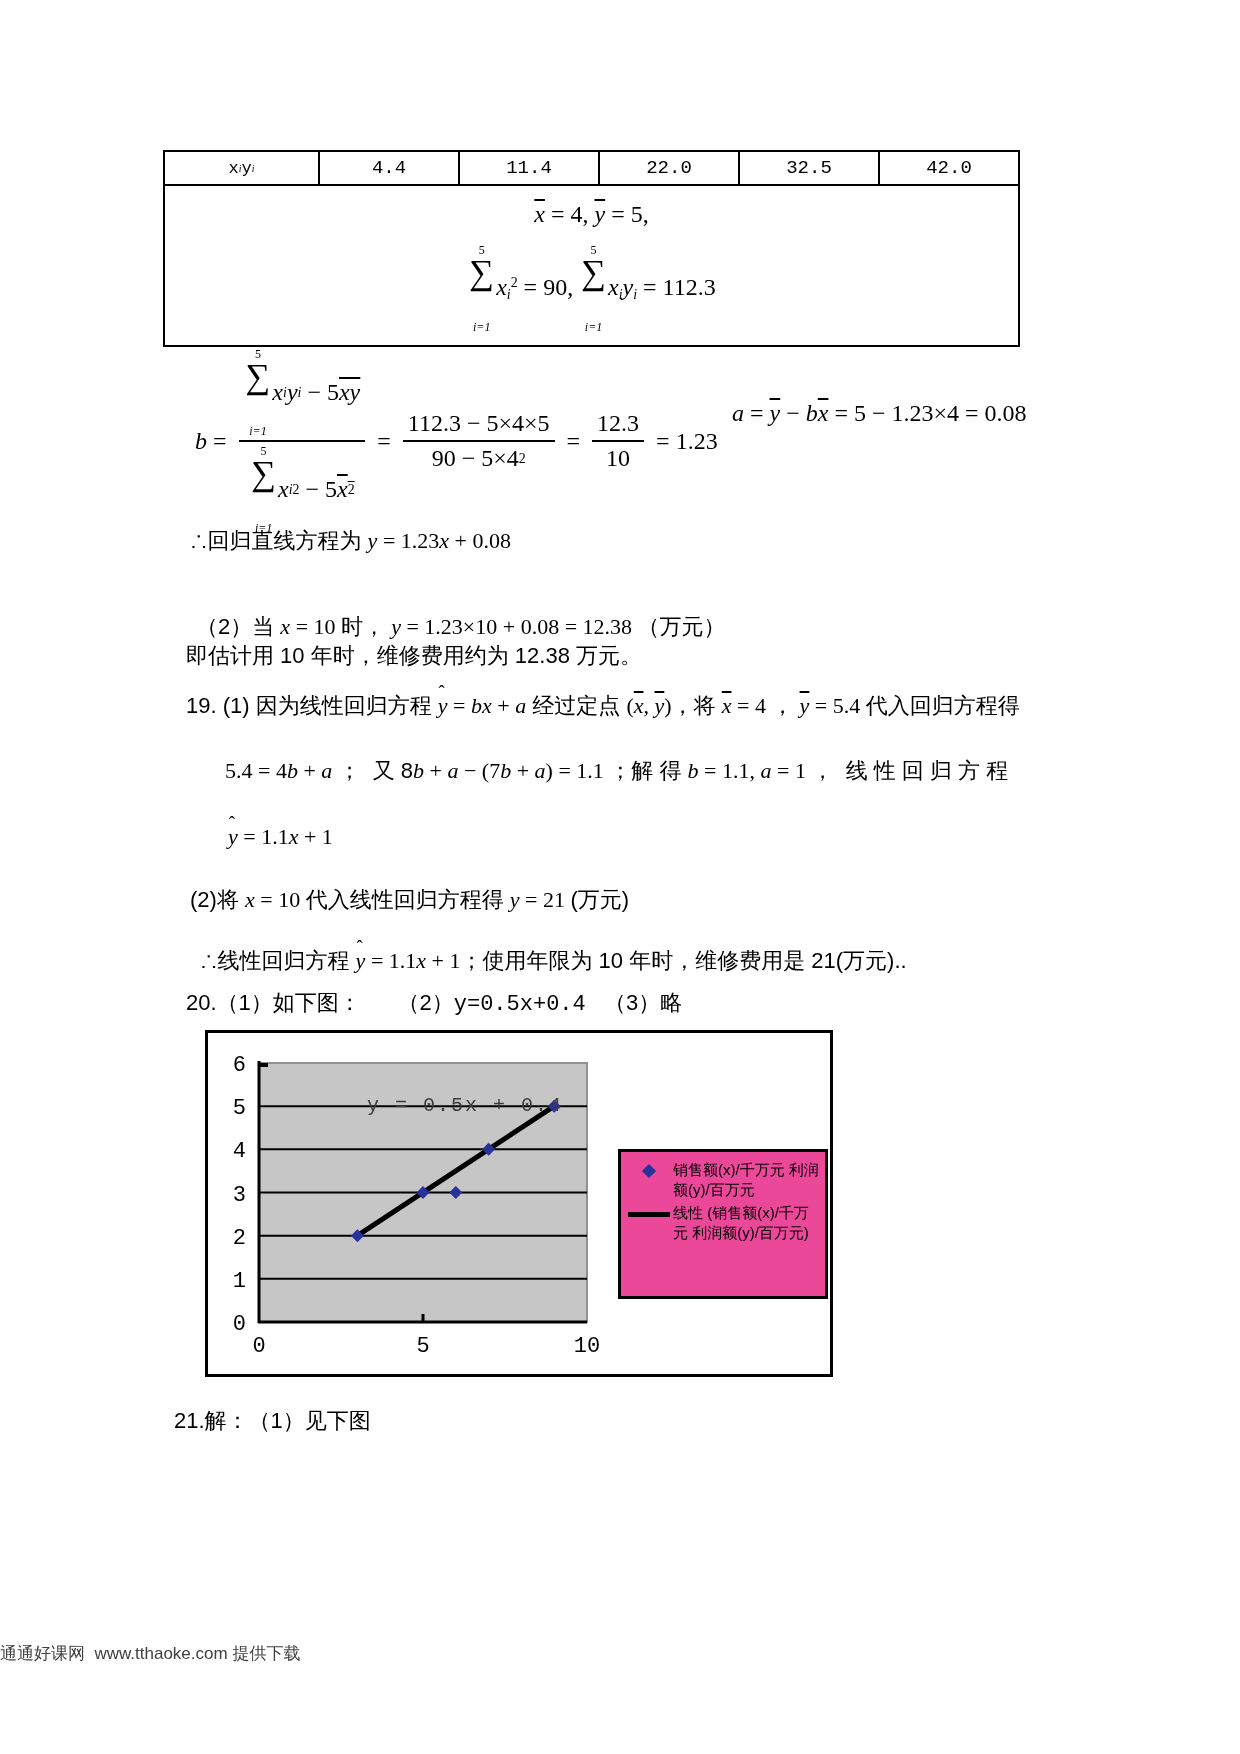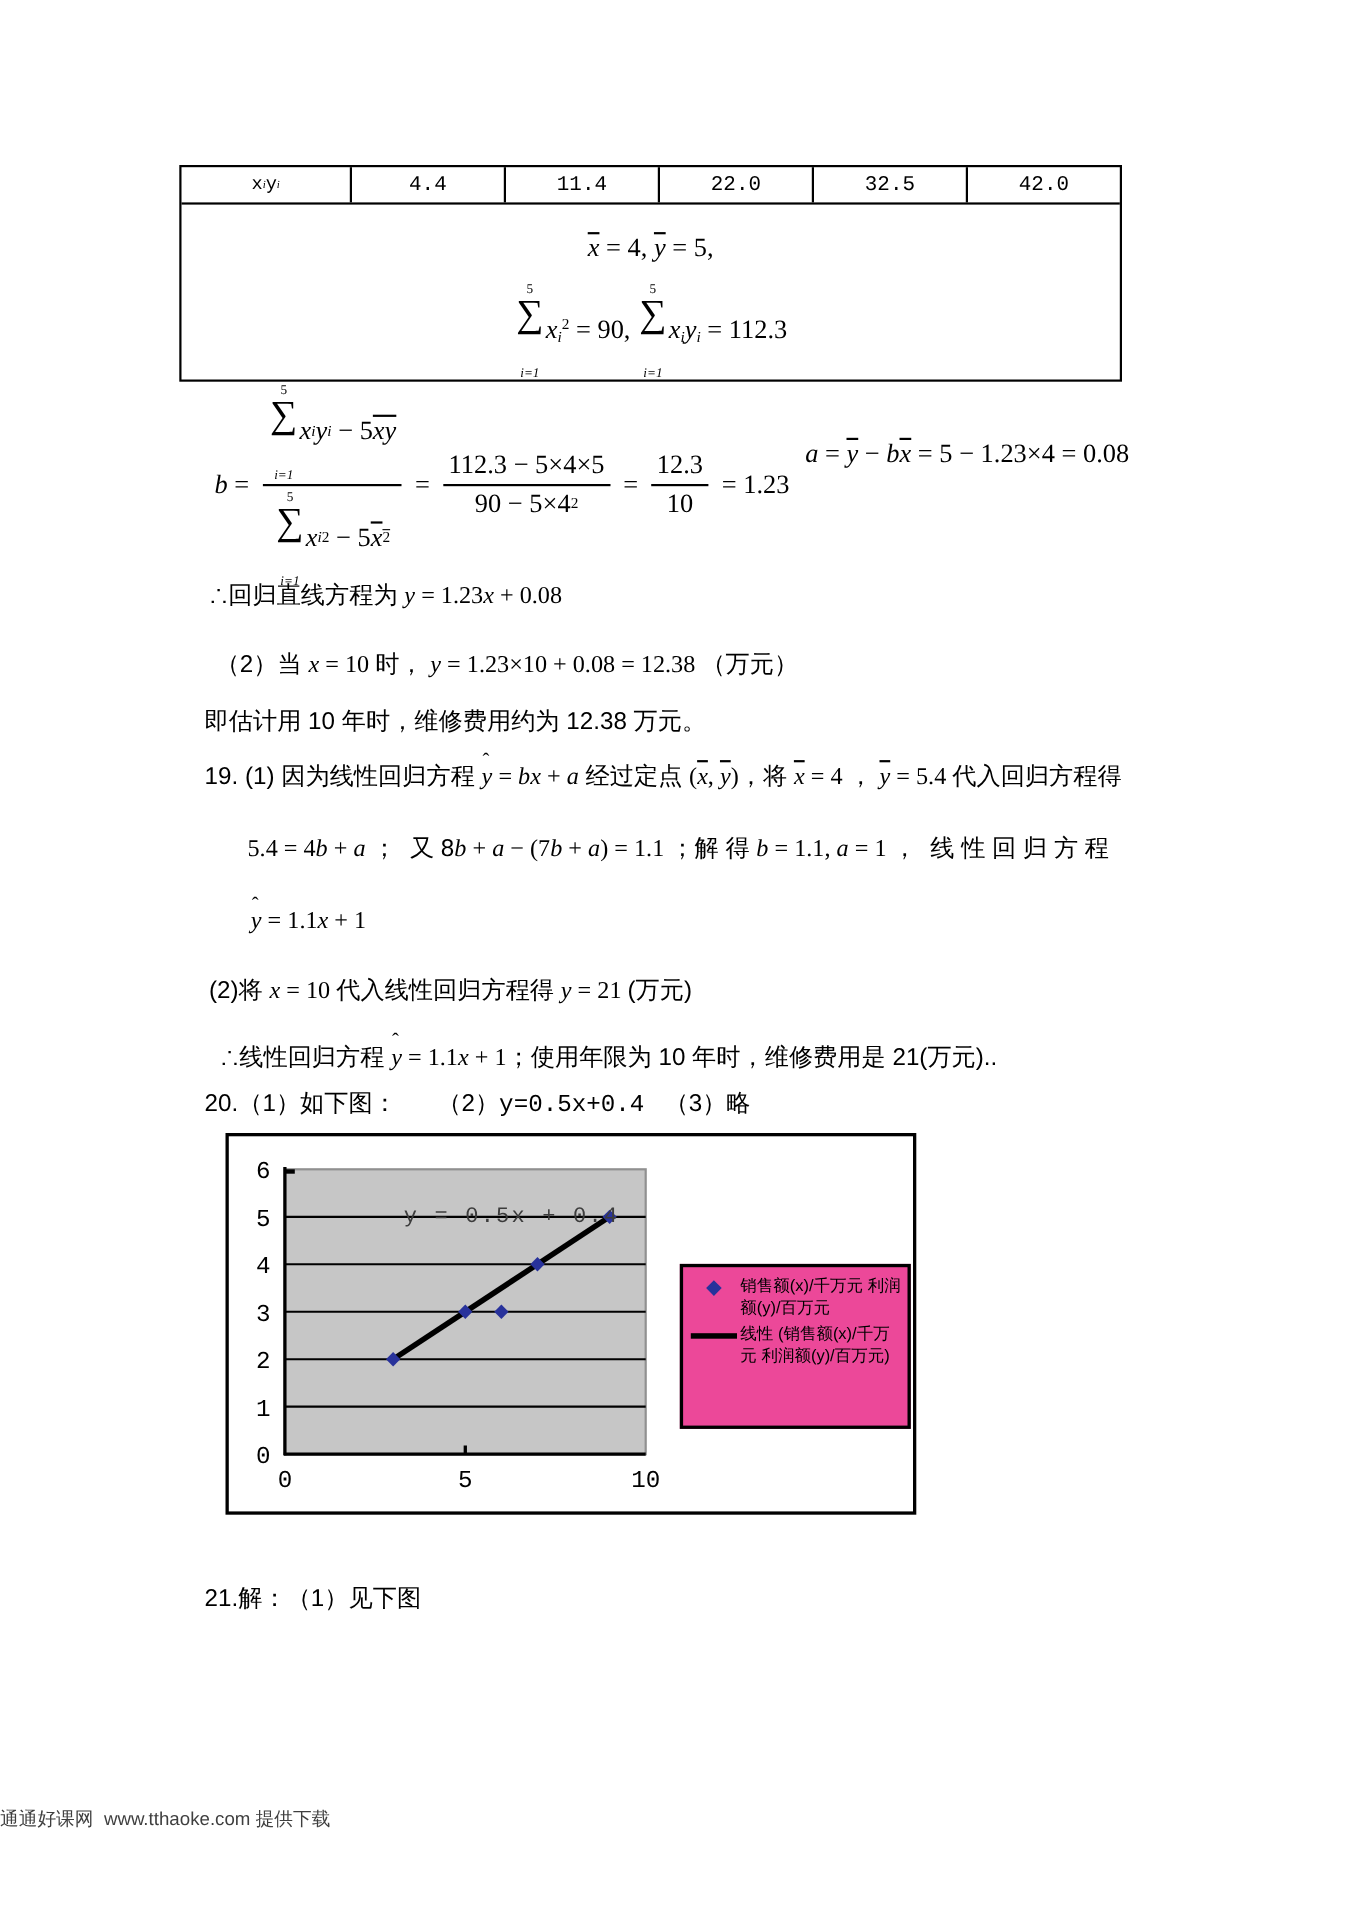--- a/index.html
+++ b/index.html
@@ -32,21 +32,21 @@
 
   
   .tablebox{position:absolute;left:163px;top:150px;width:857px;height:197px;
             border:2px solid #000;box-sizing:border-box;}
   .trow{display:flex;height:34px;border-bottom:2px solid #000;box-sizing:border-box;}
   .tcell{flex:1;border-right:2px solid #000;display:flex;align-items:center;justify-content:center;
          font-family:"Liberation Mono",monospace;font-size:19px;box-sizing:border-box;}
   .tcell:last-child{border-right:none;}
   .thead{flex:0 0 155px;font-size:17px;}
   .tformulas{height:159px;display:flex;flex-direction:column;align-items:center;
-             justify-content:flex-end;padding-top:14px;box-sizing:border-box;gap:16px;}
+             justify-content:flex-start;padding-top:14px;box-sizing:border-box;gap:16px;}
 
   .bformula{position:absolute;left:195px;top:348px;display:inline-flex;align-items:center;}
   .aformula{position:absolute;left:732px;top:399px;}
 
   
   .chart-box{position:absolute;left:205px;top:1030px;width:628px;height:347px;
              border:3px solid #000;box-sizing:border-box;background:#fff;}
   .chart-box svg{position:absolute;left:0;top:0;}
   .axis-label{font-family:"Liberation Mono",monospace;font-size:22px;fill:#000;}
   .equation-label{font-family:"Liberation Mono",monospace;font-size:20px;letter-spacing:2px;fill:#3c3c3c;}
@@ -83,21 +83,21 @@
     <div class="tformulas">
       <div class="mathline"><span class="seg i ov">x</span><span class="seg m"> = 4, </span><span class="seg i ov">y</span><span class="seg m"> = 5,</span></div>
       <div class="mathline"><span class="sum"><span class="top">5</span><span class="sym">∑</span><span class="bot">i=1</span></span><span class="seg i">x</span><span class="seg sb">i</span><span class="seg sp">2</span><span class="seg m"> = 90, </span><span class="sum"><span class="top">5</span><span class="sym">∑</span><span class="bot">i=1</span></span><span class="seg i">x</span><span class="seg sb">i</span><span class="seg i">y</span><span class="seg sb">i</span><span class="seg m"> = 112.3</span></div>
     </div>
   </div>
 
   <div class="mathline bformula"><span class="seg i">b</span><span class="seg m"> = </span><span class="frac"><span class="num"><span class="sum"><span class="top">5</span><span class="sym">∑</span><span class="bot">i=1</span></span><span class="seg i">x</span><span class="seg sb">i</span><span class="seg i">y</span><span class="seg sb">i</span><span class="seg m"> − 5</span><span class="seg i ov">xy</span></span><span class="den"><span class="sum"><span class="top">5</span><span class="sym">∑</span><span class="bot">i=1</span></span><span class="seg i">x</span><span class="seg sb">i</span><span class="seg sp">2</span><span class="seg m"> − 5</span><span class="seg i ov">x</span><span class="seg sp ov">2</span></span></span><span class="seg m"> = </span><span class="frac"><span class="num"><span class="seg m">112.3 − 5×4×5</span></span><span class="den"><span class="seg m">90 − 5×4</span><span class="seg sp">2</span></span></span><span class="seg m"> = </span><span class="frac"><span class="num"><span class="seg m">12.3</span></span><span class="den"><span class="seg m">10</span></span></span><span class="seg m"> = 1.23</span></div>
   <div class="mathline aformula"><span class="seg i">a</span><span class="seg m"> = </span><span class="seg i ov">y</span><span class="seg m"> − </span><span class="seg i">b</span><span class="seg i ov">x</span><span class="seg m"> = 5 − 1.23×4 = 0.08</span></div>
 
   <div class="line" style="left:190px;top:526px;"><span class="seg cn">∴回归直线方程为 </span><span class="seg i">y</span><span class="seg m"> = 1.23</span><span class="seg i">x</span><span class="seg m"> + 0.08</span></div>
-  <div class="line" style="left:196px;top:589px;"><span class="seg cn">（2）当 </span><span class="seg i">x</span><span class="seg m"> = 10 </span><span class="seg cn">时， </span><span class="seg i">y</span><span class="seg m"> = 1.23×10 + 0.08 = 12.38 </span><span class="seg cn">（万元）</span></div>
+  <div class="line" style="left:196px;top:612px;"><span class="seg cn">（2）当 </span><span class="seg i">x</span><span class="seg m"> = 10 </span><span class="seg cn">时， </span><span class="seg i">y</span><span class="seg m"> = 1.23×10 + 0.08 = 12.38 </span><span class="seg cn">（万元）</span></div>
   <div class="line" style="left:186px;top:641px;"><span class="seg cn">即估计用 10 年时，维修费用约为 12.38 万元。</span></div>
   <div class="line" style="left:186px;top:691px;"><span class="seg cn">19. (1) 因为线性回归方程 </span><span class="seg i hat">y</span><span class="seg m"> = </span><span class="seg i">b</span><span class="seg i">x</span><span class="seg m"> + </span><span class="seg i">a</span><span class="seg cn"> 经过定点 </span><span class="seg m">(</span><span class="seg i ov">x</span><span class="seg m">, </span><span class="seg i ov">y</span><span class="seg m">)</span><span class="seg cn">，将 </span><span class="seg i ov">x</span><span class="seg m"> = 4 </span><span class="seg cn">， </span><span class="seg i ov">y</span><span class="seg m"> = 5.4 </span><span class="seg cn">代入回归方程得</span></div>
   <div class="line" style="left:225px;top:756px;"><span class="seg m">5.4 = 4</span><span class="seg i">b</span><span class="seg m"> + </span><span class="seg i">a</span><span class="seg cn"> ；  又 8</span><span class="seg i">b</span><span class="seg m"> + </span><span class="seg i">a</span><span class="seg m"> − (7</span><span class="seg i">b</span><span class="seg m"> + </span><span class="seg i">a</span><span class="seg m">) = 1.1 </span><span class="seg cn">；解 得 </span><span class="seg i">b</span><span class="seg m"> = 1.1, </span><span class="seg i">a</span><span class="seg m"> = 1 </span><span class="seg cn">，  线 性 回 归 方 程</span></div>
   <div class="line" style="left:228px;top:824px;"><span class="seg i hat">y</span><span class="seg m"> = 1.1</span><span class="seg i">x</span><span class="seg m"> + 1</span></div>
   <div class="line" style="left:190px;top:885px;"><span class="seg cn">(2)将 </span><span class="seg i">x</span><span class="seg m"> = 10 </span><span class="seg cn">代入线性回归方程得 </span><span class="seg i">y</span><span class="seg m"> = 21 </span><span class="seg cn">(万元)</span></div>
   <div class="line" style="left:200px;top:946px;text-align:right;"><span class="seg cn">∴线性回归方程 </span><span class="seg i hat">y</span><span class="seg m"> = 1.1</span><span class="seg i">x</span><span class="seg m"> + 1</span><span class="seg cn">；使用年限为 10 年时，维修费用是 21(万元)..</span></div>
   <div class="line" style="left:186px;top:988px;"><span class="seg cn">20.（1）如下图：      （2）</span><span class="seg mono">y=0.5x+0.4</span><span class="seg cn">   （3）略</span></div>
 
   <div class="chart-box">
     <svg id="chart-svg" width="622" height="341">
@@ -138,17 +138,17 @@
       </div>
       <div class="legend-item">
         <span class="legend-marker-col">
             <span class="legend-line"></span>
           </span>
         <span class="legend-label">线性 (销售额(x)/千万元 利润额(y)/百万元)</span>
       </div>
     </div>
   </div>
 
-  <div class="line" style="left:186px;top:1406px;margin-top:32px;"><span class="seg cn">21.解：（1）见下图</span></div>
+  <div class="line" style="left:174px;top:1406px;"><span class="seg cn">21.解：（1）见下图</span></div>
 
   <div class="footer">通通好课网  www.tthaoke.com 提供下载</div>
 
 </div>
 
 </body></html>

